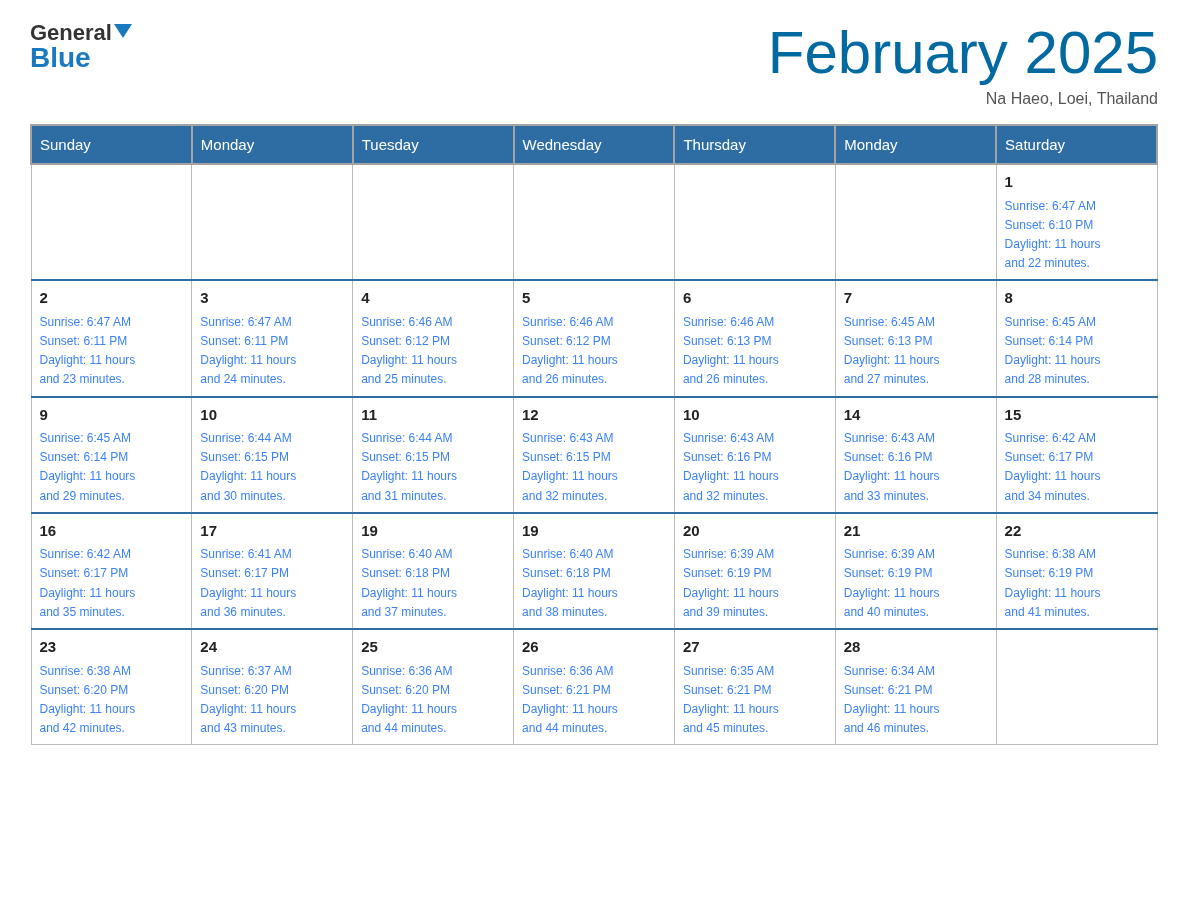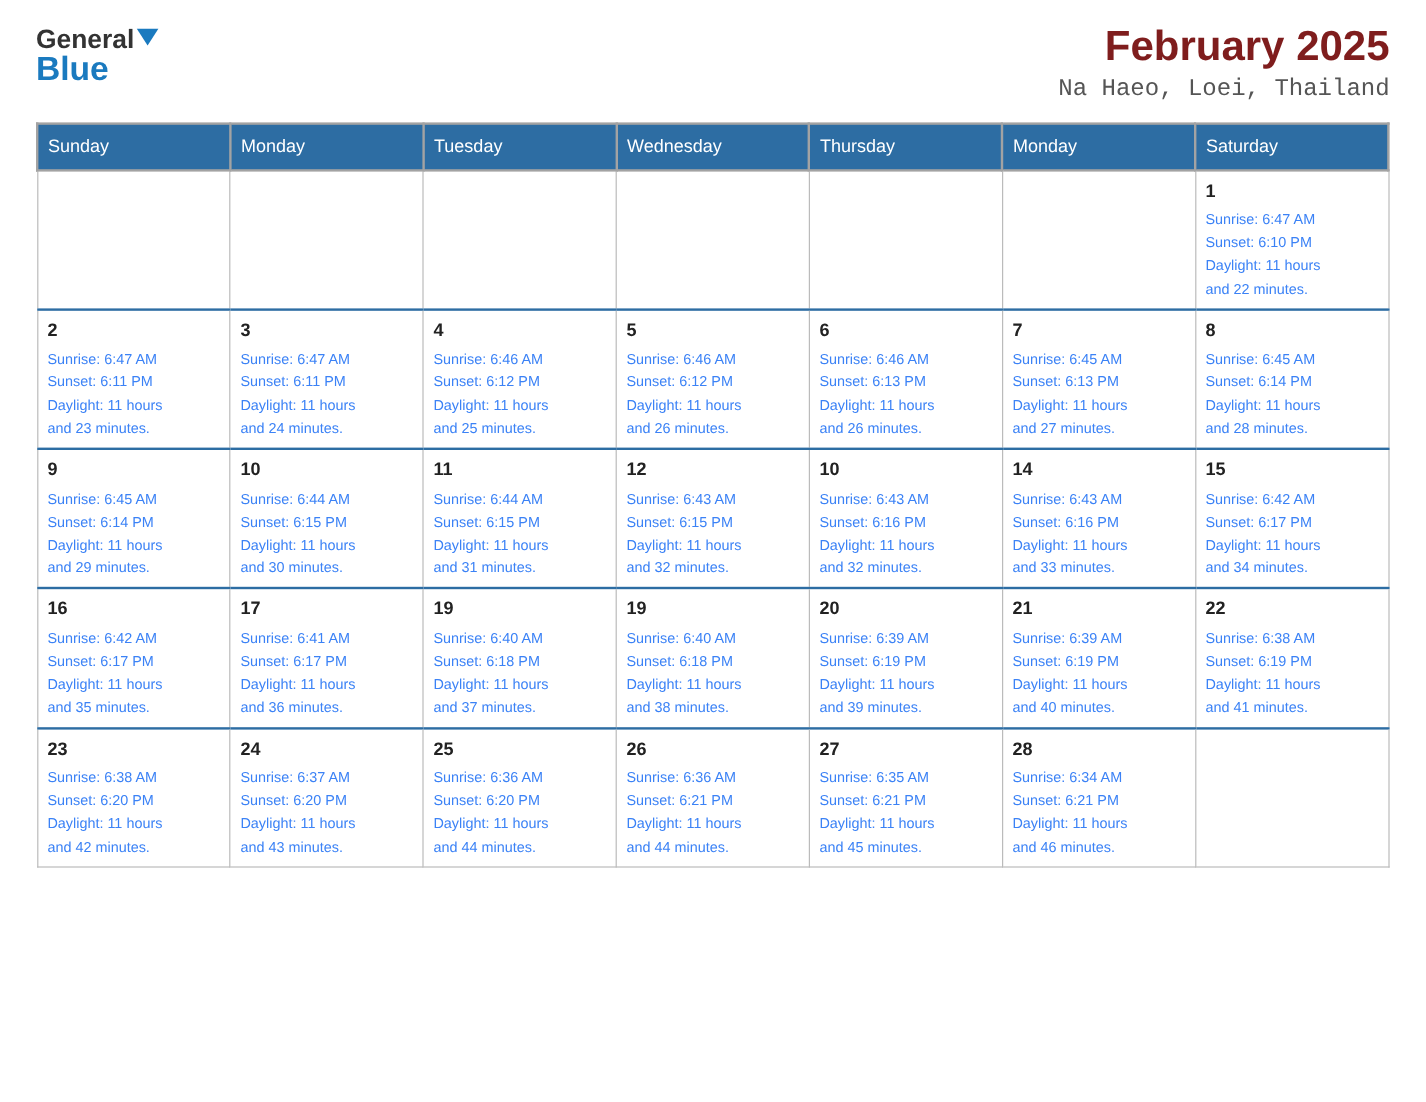--- a/index.html
+++ b/index.html
@@ -41,31 +41,30 @@
       border-top: 14px solid #1a7abf;
       margin-left: 2px;
       vertical-align: middle;
       position: relative;
       top: -2px;
     }
     .title-block {
       text-align: right;
     }
     .title-block h1 {
-      font-size: 35px;
-      font-weight: bold;
-      color: #7f1d1d;
+      font-size: 60px;
+      font-weight: normal;
+      color: #0369a1;
       line-height: 1.1;
     }
     .title-block h2 {
-      font-size: 20px;
+      font-size: 16px;
       font-weight: normal;
       color: #555;
       margin-top: 4px;
-      font-family: Liberation Mono, monospace;
     }
     .calendar {
       width: 100%;
       border-collapse: collapse;
       table-layout: fixed;
     }
     .calendar thead tr th {
       background-color: #2d6da3;
       color: #fff;
       padding: 10px 8px;

